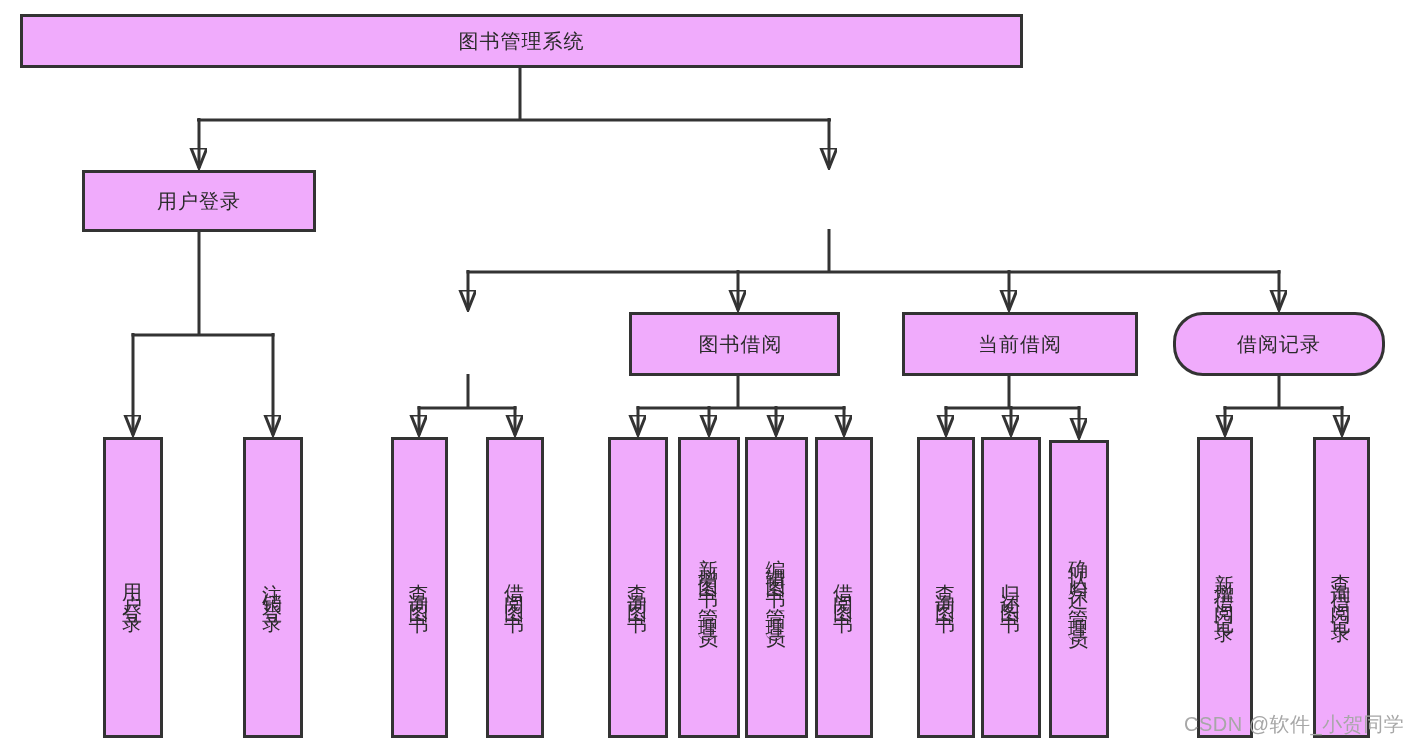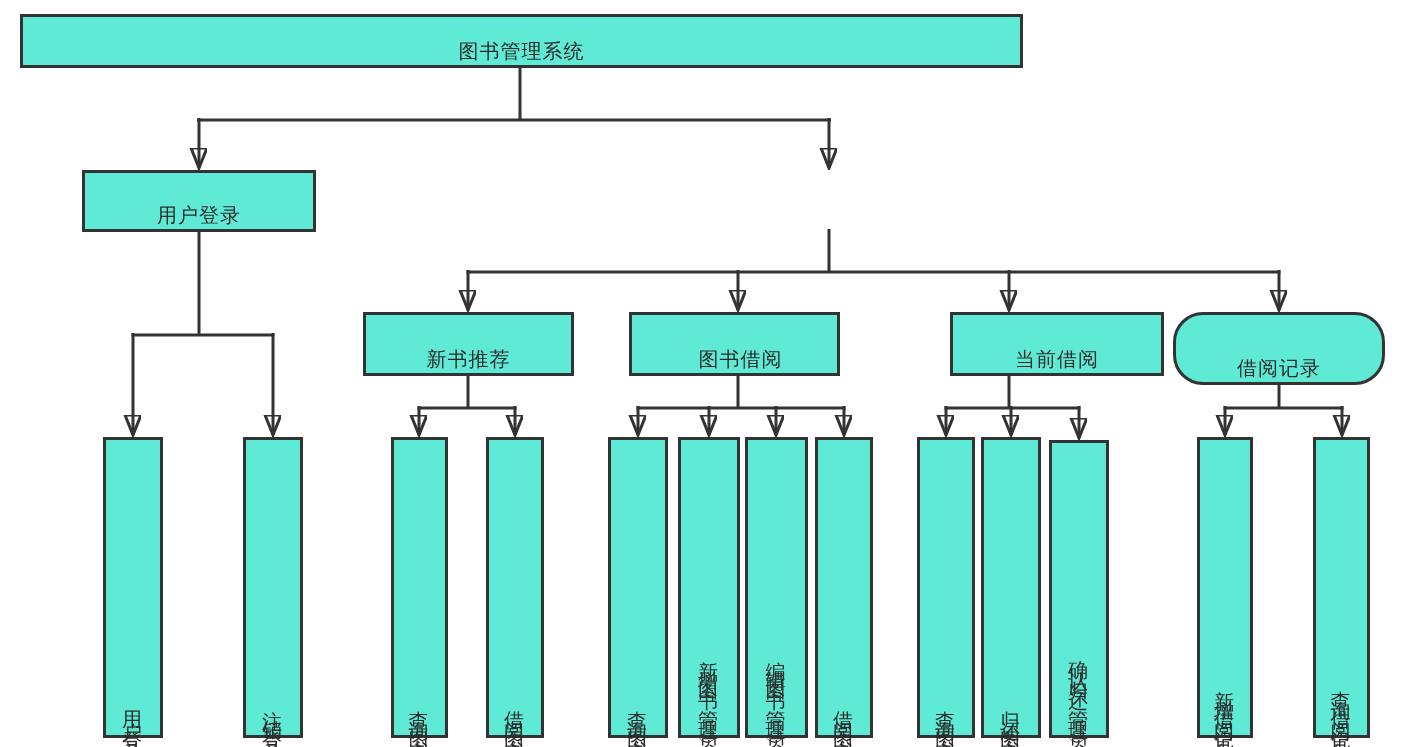--- a/index.html
+++ b/index.html
@@ -13,22 +13,22 @@
   .connectors {
     position:absolute; left:0; top:0; z-index:1;
   }
   .connectors path, .connectors line {
     stroke:#333333; stroke-width:3; fill:none;
   }
   .node {
     position:absolute;
     box-sizing:border-box;
     border:3px solid #333333;
-    background:#5eead4;
-    display:flex; align-items:flex-end; justify-content:center;
+    background:#f0abfc;
+    display:flex; align-items:center; justify-content:center;
     color:#2b2b2b;
     z-index:2;
   }
   .node .label { font-size:20px; letter-spacing:1px; white-space:nowrap; }
   .node.v .label {
     writing-mode:vertical-rl;
     text-orientation:mixed;
     letter-spacing:10px;
     white-space:nowrap;
   }
@@ -89,30 +89,27 @@
   </svg>
 
   <div class="node h" style="left:20px; top:14px; width:1003px; height:54px;">
     <span class="label">图书管理系统</span>
   </div>
 
   <div class="node h" style="left:82px; top:170px; width:234px; height:62px;">
     <span class="label">用户登录</span>
   </div>
 
-  <div class="node h" style="left:363px; top:312px; width:211px; height:64px;">
-    <span class="label">新书推荐</span>
-  </div>
   <div class="node h" style="left:629px; top:312px; width:211px; height:64px;padding-left:12px;">
     <span class="label">图书借阅</span>
   </div>
-  <div class="node h" style="left:950px; top:312px; width:214px; height:64px;">
+  <div class="node h" style="left:902px; top:312px; width:236px; height:64px;">
     <span class="label">当前借阅</span>
   </div>
-  <div class="node h" style="left:1173px; top:312px; width:212px; height:73px;border-radius:30px;">
+  <div class="node h" style="left:1173px; top:312px; width:212px; height:64px;border-radius:30px;">
     <span class="label">借阅记录</span>
   </div>
 
   <div class="node v" style="left:103px; top:437px; width:60px; height:301px;">
     <span class="label">用户登录</span>
   </div>
   <div class="node v" style="left:243px; top:437px; width:60px; height:301px;">
     <span class="label">注销登录</span>
   </div>
 
@@ -146,14 +143,15 @@
     <span class="label">确认归还（管理员）</span>
   </div>
 
   <div class="node v" style="left:1197px; top:437px; width:56px; height:301px;">
     <span class="label">新增借阅记录</span>
   </div>
   <div class="node v" style="left:1313px; top:437px; width:57px; height:301px;">
     <span class="label">查询借阅记录</span>
   </div>
 
+  <div class="watermark">CSDN @软件_小贺同学</div>
 
 </div>
 
 </body></html>

